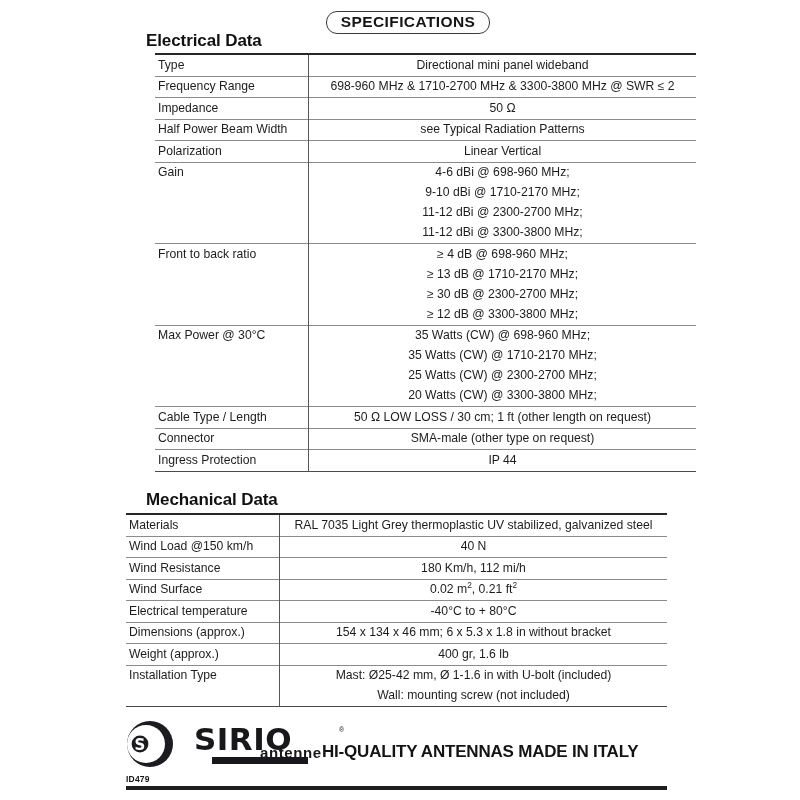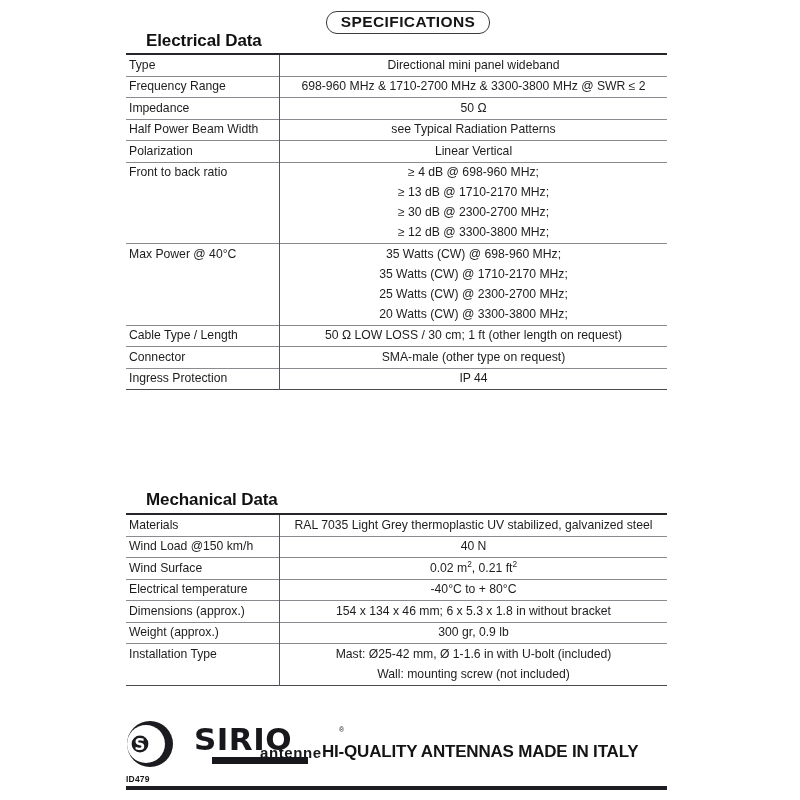--- a/index.html
+++ b/index.html
@@ -58,21 +58,21 @@
 
   
   .spec-table {
     position: absolute;
     left: 126px;
     width: 541px;
     border-collapse: collapse;
     font-size: 12.2px;
     color: #1d1d1d;
   }
-  #electrical-table { top: 53px; }
+  #electrical-table { top: 53px; margin-left: 29px; }
   #mechanical-table { top: 513px; }
 
   .spec-table tr.row > td {
     padding: 0;
     vertical-align: top;
   }
   .cell-label {
     width: 150px;
     border-right: 1px solid #55555f;
     padding: 2.5px 0 2.5px 3px !important;
@@ -220,30 +220,39 @@
             <span class="vline">see Typical Radiation Patterns</span>
           </td>
         </tr>
         <tr class="row">
           <td class="cell-label">Polarization</td>
           <td class="cell-value">
             <span class="vline">Linear Vertical</span>
           </td>
         </tr>
         <tr class="row">
+          <td class="cell-label tall">Gain</td>
+          <td class="cell-value">
+            <span class="vline">4-6 dBi @  698-960 MHz;</span>
+            <span class="vline">9-10 dBi @ 1710-2170 MHz;</span>
+            <span class="vline">11-12 dBi @ 2300-2700 MHz;</span>
+            <span class="vline">11-12 dBi @ 3300-3800 MHz;</span>
+          </td>
+        </tr>
+        <tr class="row">
           <td class="cell-label tall">Front to back ratio</td>
           <td class="cell-value">
             <span class="vline">≥ 4 dB @  698-960 MHz;</span>
             <span class="vline">≥ 13 dB @ 1710-2170 MHz;</span>
             <span class="vline">≥ 30 dB @ 2300-2700 MHz;</span>
             <span class="vline">≥ 12 dB @ 3300-3800 MHz;</span>
           </td>
         </tr>
         <tr class="row">
-          <td class="cell-label tall">Max Power @ 40°C</td>
+          <td class="cell-label tall">Max Power @ 30°C</td>
           <td class="cell-value">
             <span class="vline">35 Watts (CW) @  698-960 MHz;</span>
             <span class="vline">35 Watts (CW) @ 1710-2170 MHz;</span>
             <span class="vline">25 Watts (CW) @ 2300-2700 MHz;</span>
             <span class="vline">20 Watts (CW) @ 3300-3800 MHz;</span>
           </td>
         </tr>
         <tr class="row">
           <td class="cell-label">Cable Type / Length</td>
           <td class="cell-value">
@@ -274,41 +283,47 @@
             <span class="vline">RAL 7035 Light Grey thermoplastic UV stabilized, galvanized steel</span>
           </td>
         </tr>
         <tr class="row">
           <td class="cell-label">Wind Load @150 km/h</td>
           <td class="cell-value">
             <span class="vline">40 N</span>
           </td>
         </tr>
         <tr class="row">
+          <td class="cell-label">Wind Resistance</td>
+          <td class="cell-value">
+            <span class="vline">180 Km/h, 112 mi/h</span>
+          </td>
+        </tr>
+        <tr class="row">
           <td class="cell-label">Wind Surface</td>
           <td class="cell-value">
             <span class="vline">0.02 m<sup>2</sup>, 0.21 ft<sup>2</sup></span>
           </td>
         </tr>
         <tr class="row">
           <td class="cell-label">Electrical temperature</td>
           <td class="cell-value">
             <span class="vline">-40°C to + 80°C</span>
           </td>
         </tr>
         <tr class="row">
           <td class="cell-label">Dimensions (approx.)</td>
           <td class="cell-value">
             <span class="vline">154 x 134 x 46 mm; 6 x 5.3 x 1.8 in without bracket</span>
           </td>
         </tr>
         <tr class="row">
           <td class="cell-label">Weight (approx.)</td>
           <td class="cell-value">
-            <span class="vline">300 gr, 0.9 lb</span>
+            <span class="vline">400 gr, 1.6 lb</span>
           </td>
         </tr>
         <tr class="row last">
           <td class="cell-label tall">Installation Type</td>
           <td class="cell-value">
             <span class="vline">Mast: Ø25-42 mm, Ø 1-1.6 in  with U-bolt (included)</span>
             <span class="vline">Wall: mounting screw (not included)</span>
           </td>
         </tr>
       </tbody>

